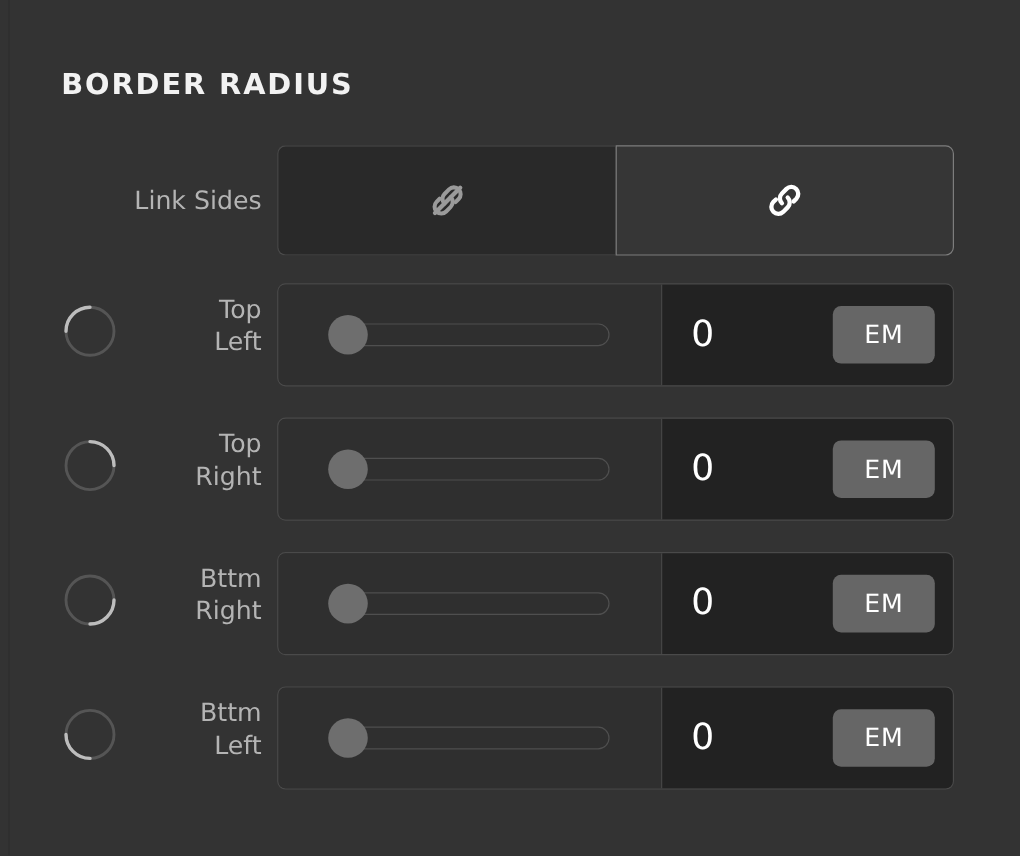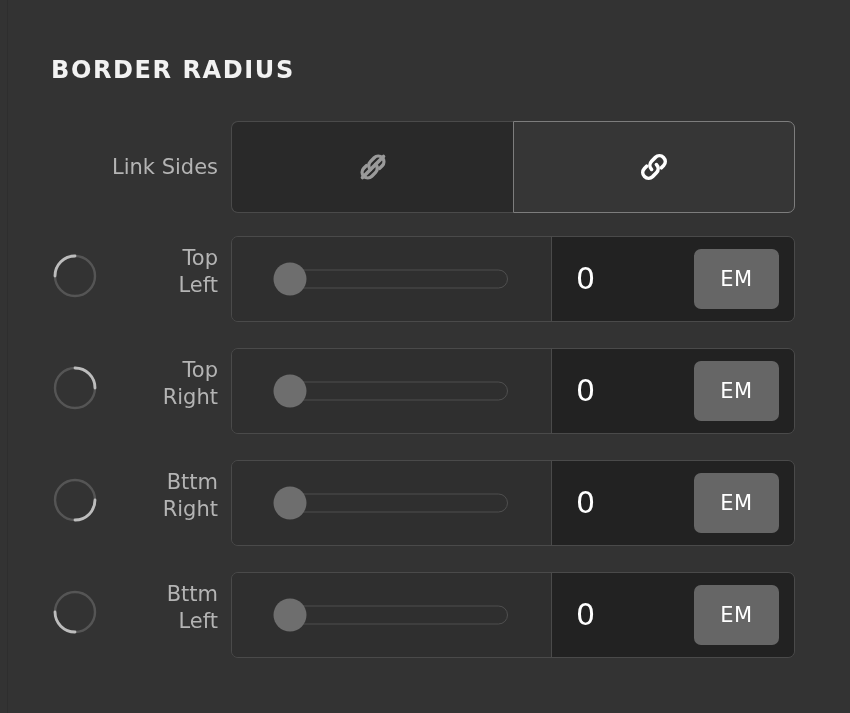--- a/index.html
+++ b/index.html
@@ -168,21 +168,21 @@
     font-size: 30px;
     color: #ffffff;
     line-height: 1;
   }
   .unit-btn {
     position: absolute;
     right: 15px;
     top: 50%;
     transform: translateY(-50%);
     width: 85px;
-    height: 60px;
+    height: 48px;
     border-radius: 7px;
     background: #666666;
     color: #ffffff;
     font-size: 21px;
     display: flex;
     align-items: center;
     justify-content: center;
     letter-spacing: 0.5px;
   }
 </style>

